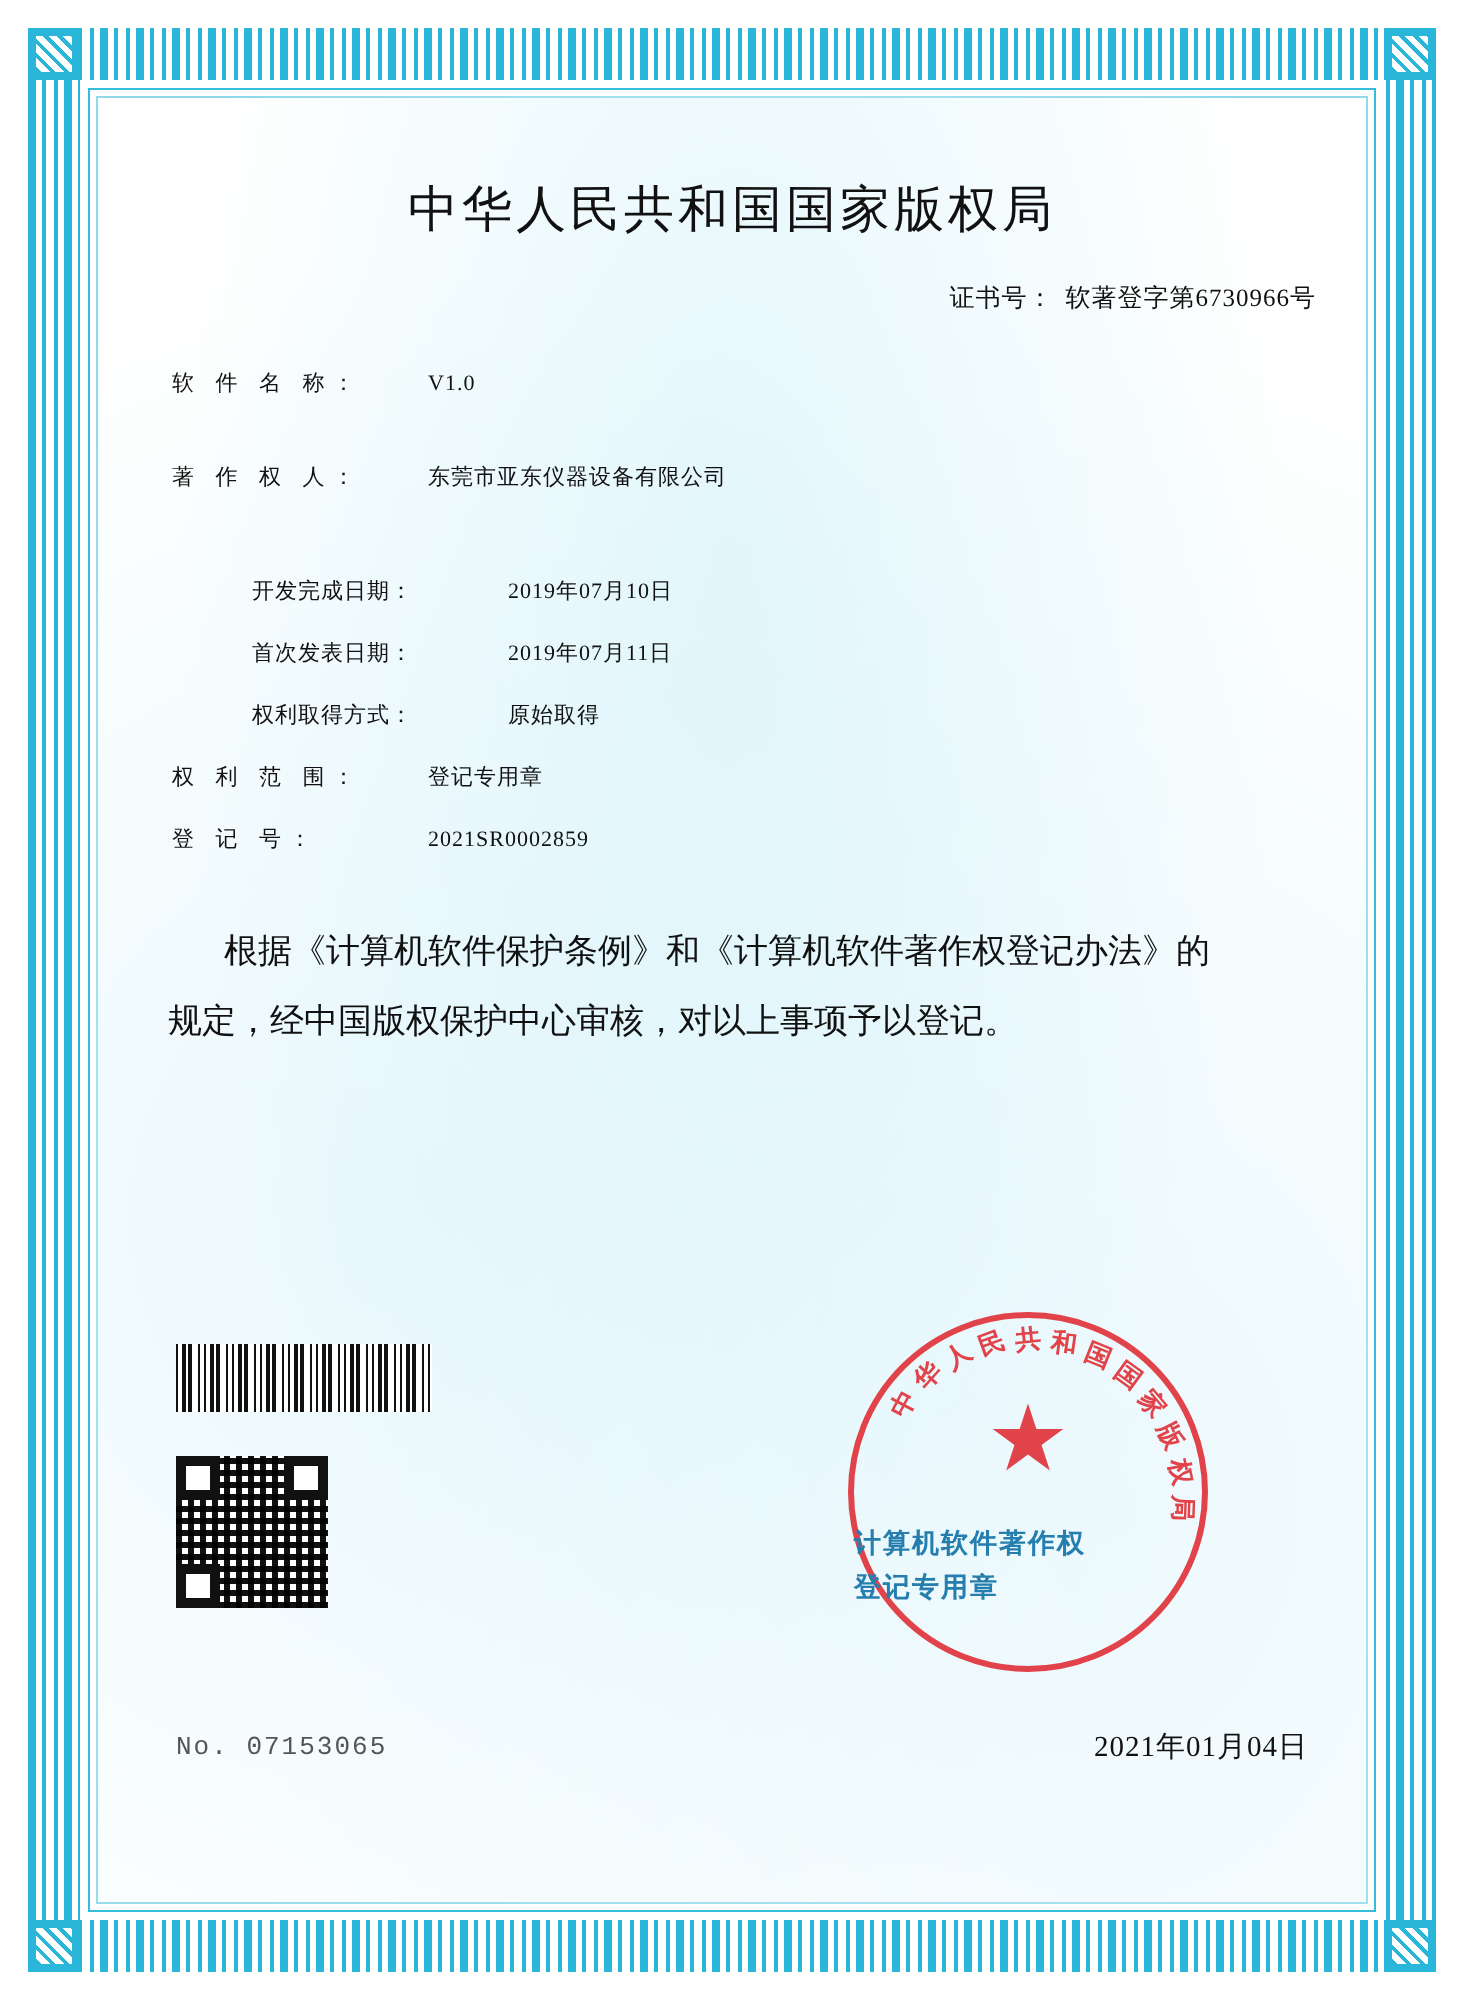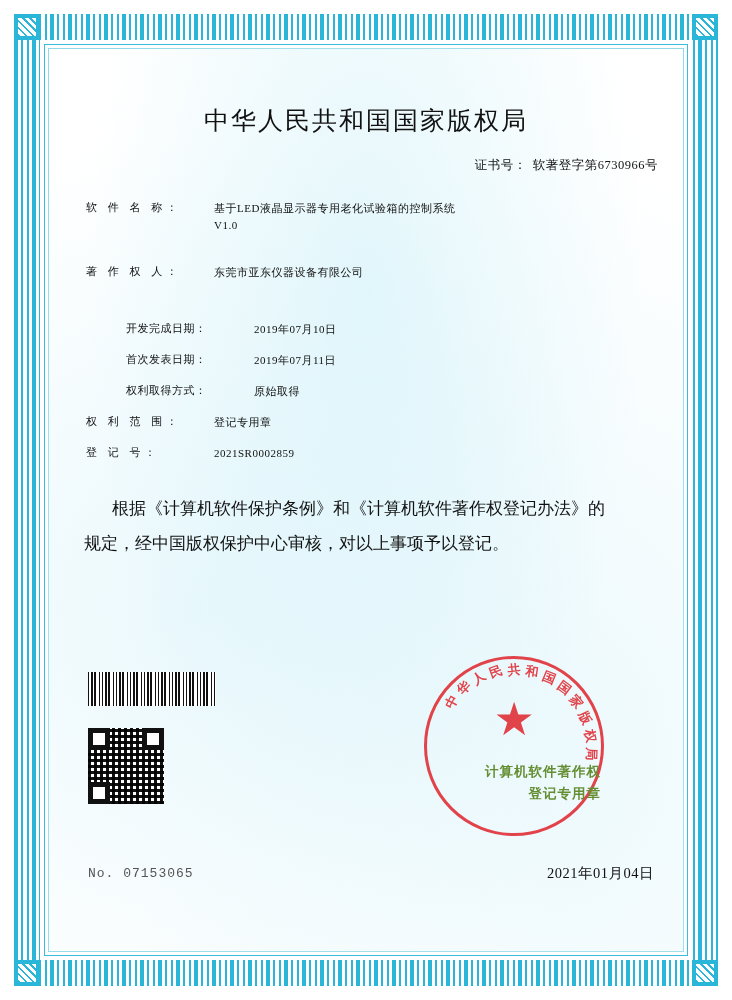--- a/index.html
+++ b/index.html
@@ -97,21 +97,21 @@
     top: 58px;
     width: 616px;
     height: 884px;
   }
 
   .title-main {
     text-align: center;
     font-size: 25px;
     letter-spacing: 2px;
     color: #111111;
-    margin-top: 46px;
+    margin-top: 30px;
     font-family: "Liberation Serif", serif;
     font-weight: 400;
   }
   .title-sub {
     text-align: center;
     font-size: 29px;
     font-weight: bold;
     letter-spacing: 2px;
     color: #0d0d0d;
     margin-top: 26px;
@@ -240,25 +240,25 @@
     color: #e0242b;
   }
   .seal-arc-char span {
     position: absolute;
     transform: translate(-50%, -50%);
     white-space: nowrap;
   }
   .seal-line {
     position: absolute;
     width: 100%;
-    text-align: right;
+    text-align: left;
     font-size: 13.5px;
     font-weight: bold;
     letter-spacing: 1px;
-    color: #4d7c0f;
+    color: #0369a1;
   }
   .seal-line.l1 { top: 104px; }
   .seal-line.l2 { top: 126px; }
 
   
   .footer-no {
     position: absolute;
     left: 88px;
     top: 866px;
     font-size: 13px;
@@ -295,21 +295,20 @@
 
     <div class="cert-no">
       <span class="cert-no-label">证书号：</span><span>软著登字第6730966号</span>
     </div>
 
     <div class="fields">
 
       <div class="field-row">
         <div class="field-label">软 件 名 称：</div>
         <div class="field-value">
-          <span>基于LED液晶显示器专用老化试验箱的控制系统</span>
           <span class="line2">V1.0</span>
         </div>
       </div>
 
       <div class="gap-md"></div>
 
       <div class="field-row">
         <div class="field-label">著 作 权 人：</div>
         <div class="field-value">东莞市亚东仪器设备有限公司</div>
       </div>

